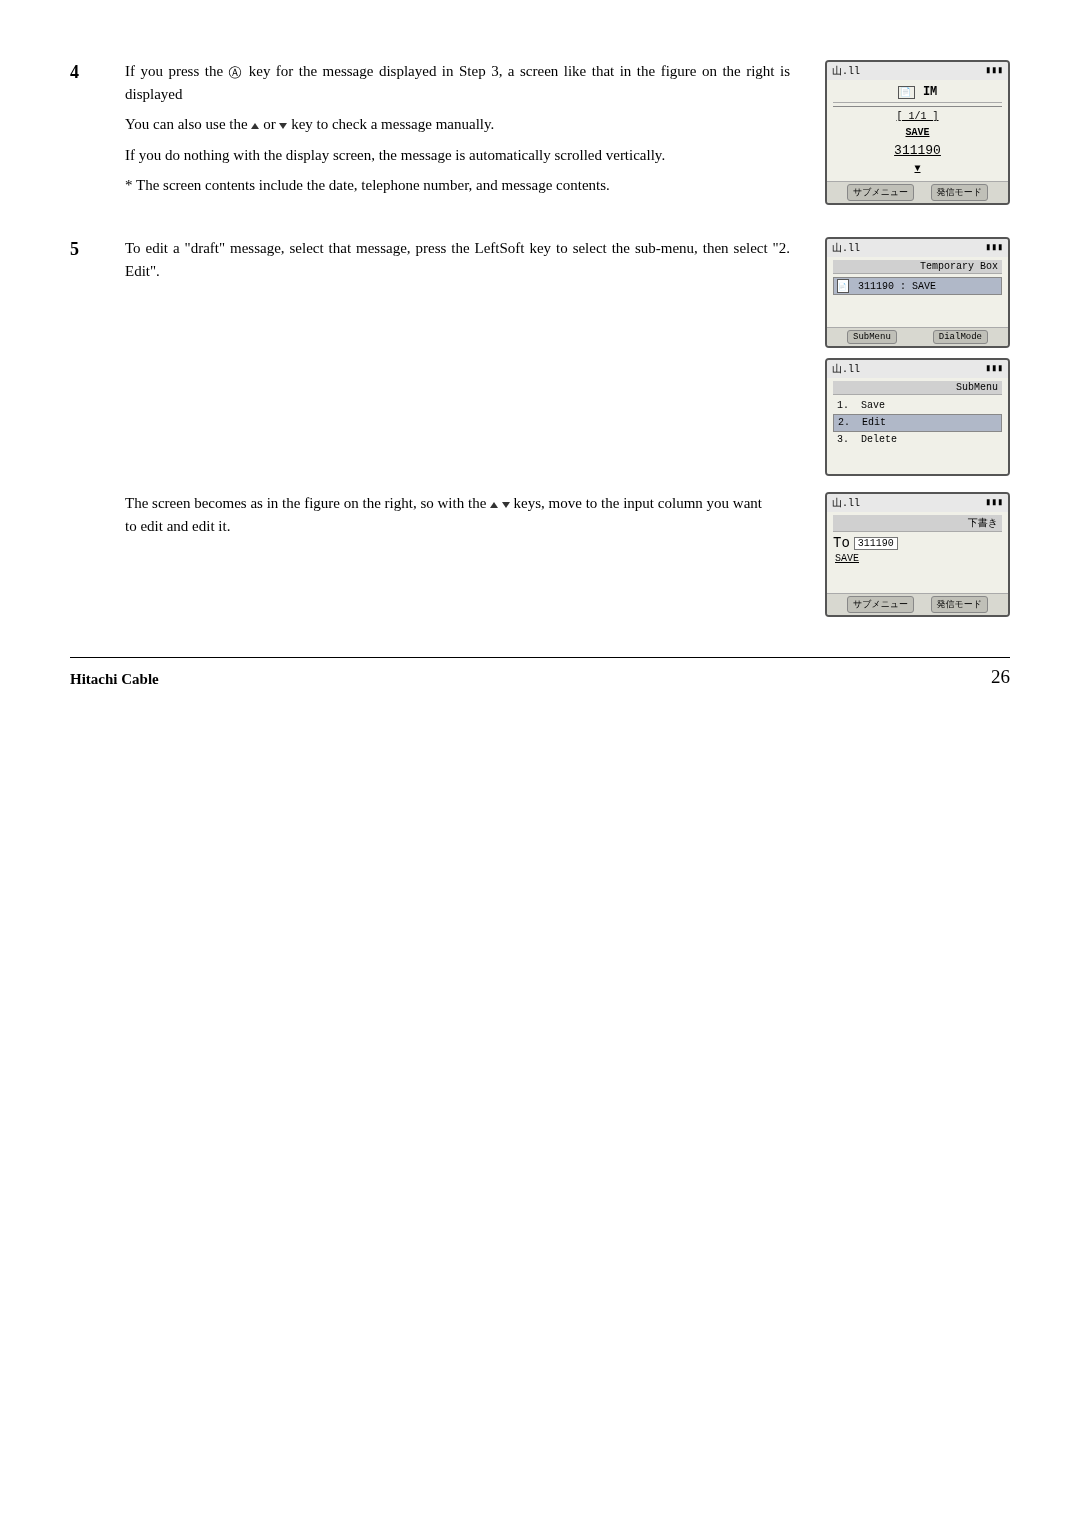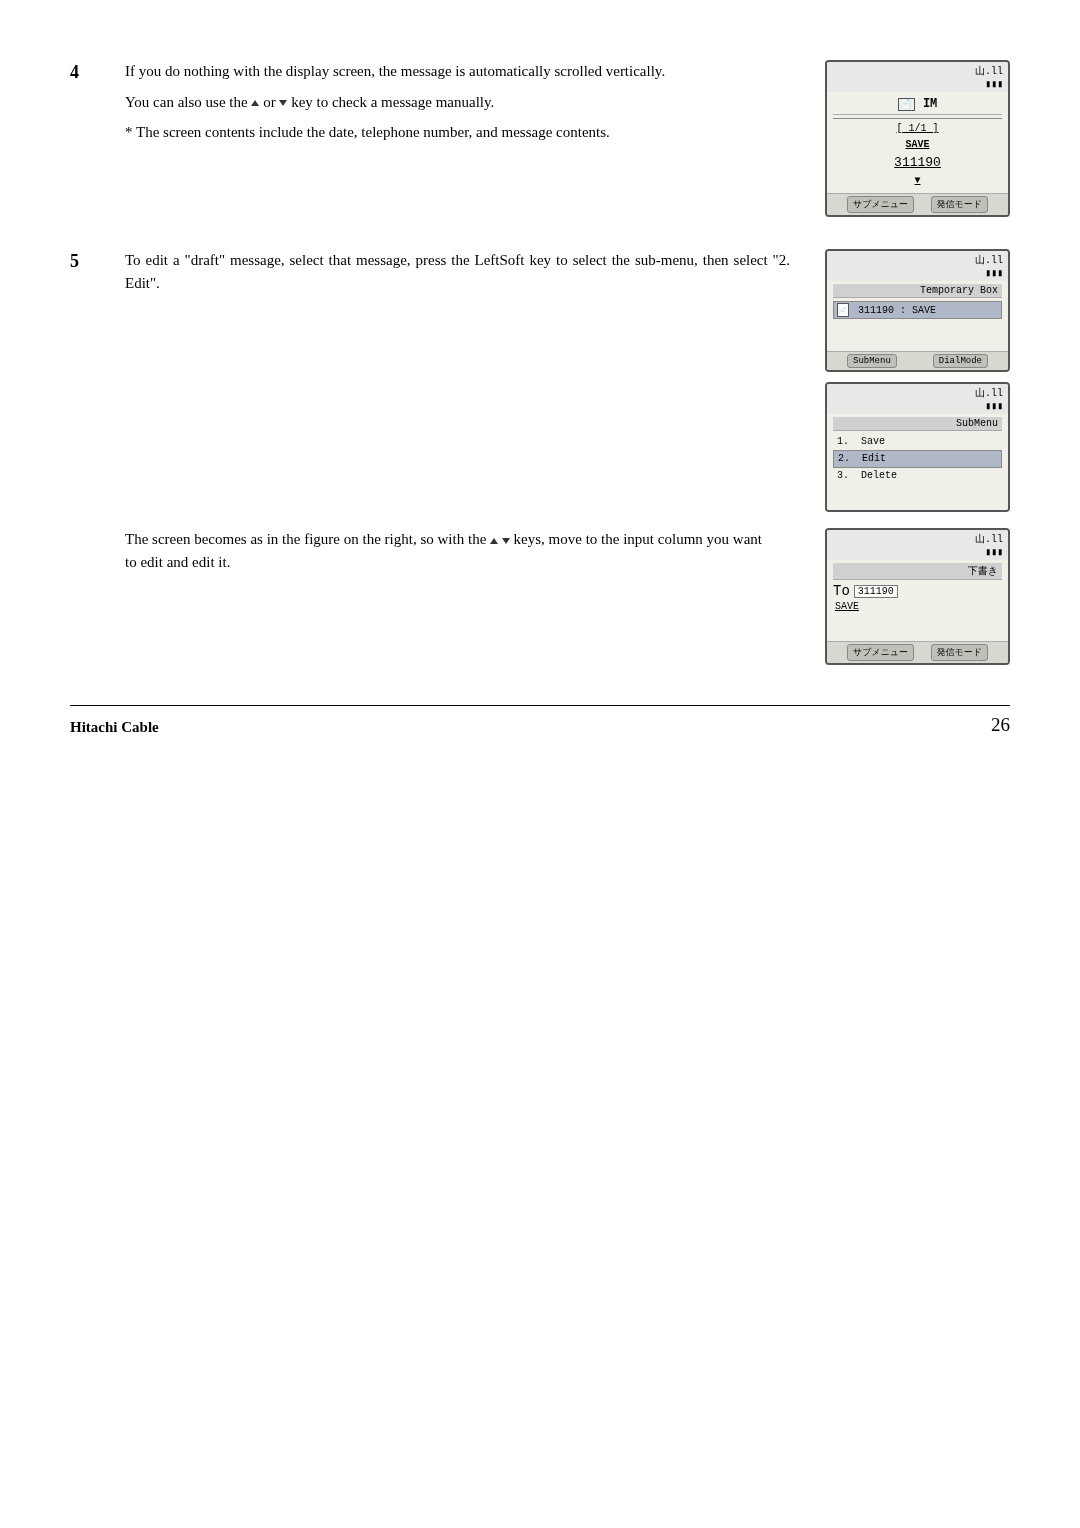--- a/index.html
+++ b/index.html
@@ -60,24 +60,23 @@
       background: #e8e8e8;
       font-family: 'Courier New', Courier, monospace;
       font-size: 11px;
       overflow: hidden;
       position: relative;
     }
 
     .phone-top-bar {
       display: flex;
       justify-content: space-between;
-      align-items: flex-end;
+      align-items: flex-start;
       padding: 2px 5px;
       background: #e8e8e8;
-      flex-direction: column;
     }
 
     .signal-icon {
       font-size: 10px;
     }
 
     .battery-icon {
       font-size: 10px;
     }
 
@@ -207,24 +206,27 @@
     }
   </style>
 </head>
 <body>
 
 <div class="page">
 
   <div class="step-row">
     <div class="step-num">4</div>
     <div class="step-content">
-      <p>If you do nothing with the display screen, the message is automatically scrolled vertically.</p>
+      <p>
+        If you press the <span class="settings-icon">Ⓐ</span> key for the message displayed in Step 3, a screen like that in the figure on the right is displayed
+      </p>
       <p>
         You can also use the <span class="triangle-small-up"></span> or <span class="triangle-small-down"></span> key to check a message manually.
       </p>
+      <p>If you do nothing with the display screen, the message is automatically scrolled vertically.</p>
       <p>* The screen contents include the date, telephone number, and message contents.</p>
     </div>
     <div class="step-figures">
 
       <div class="phone-screen">
         <div class="phone-top-bar">
           <span class="signal-icon">山.ll</span>
           <span class="battery-icon">▮▮▮</span>
         </div>
         <div class="phone-body">

